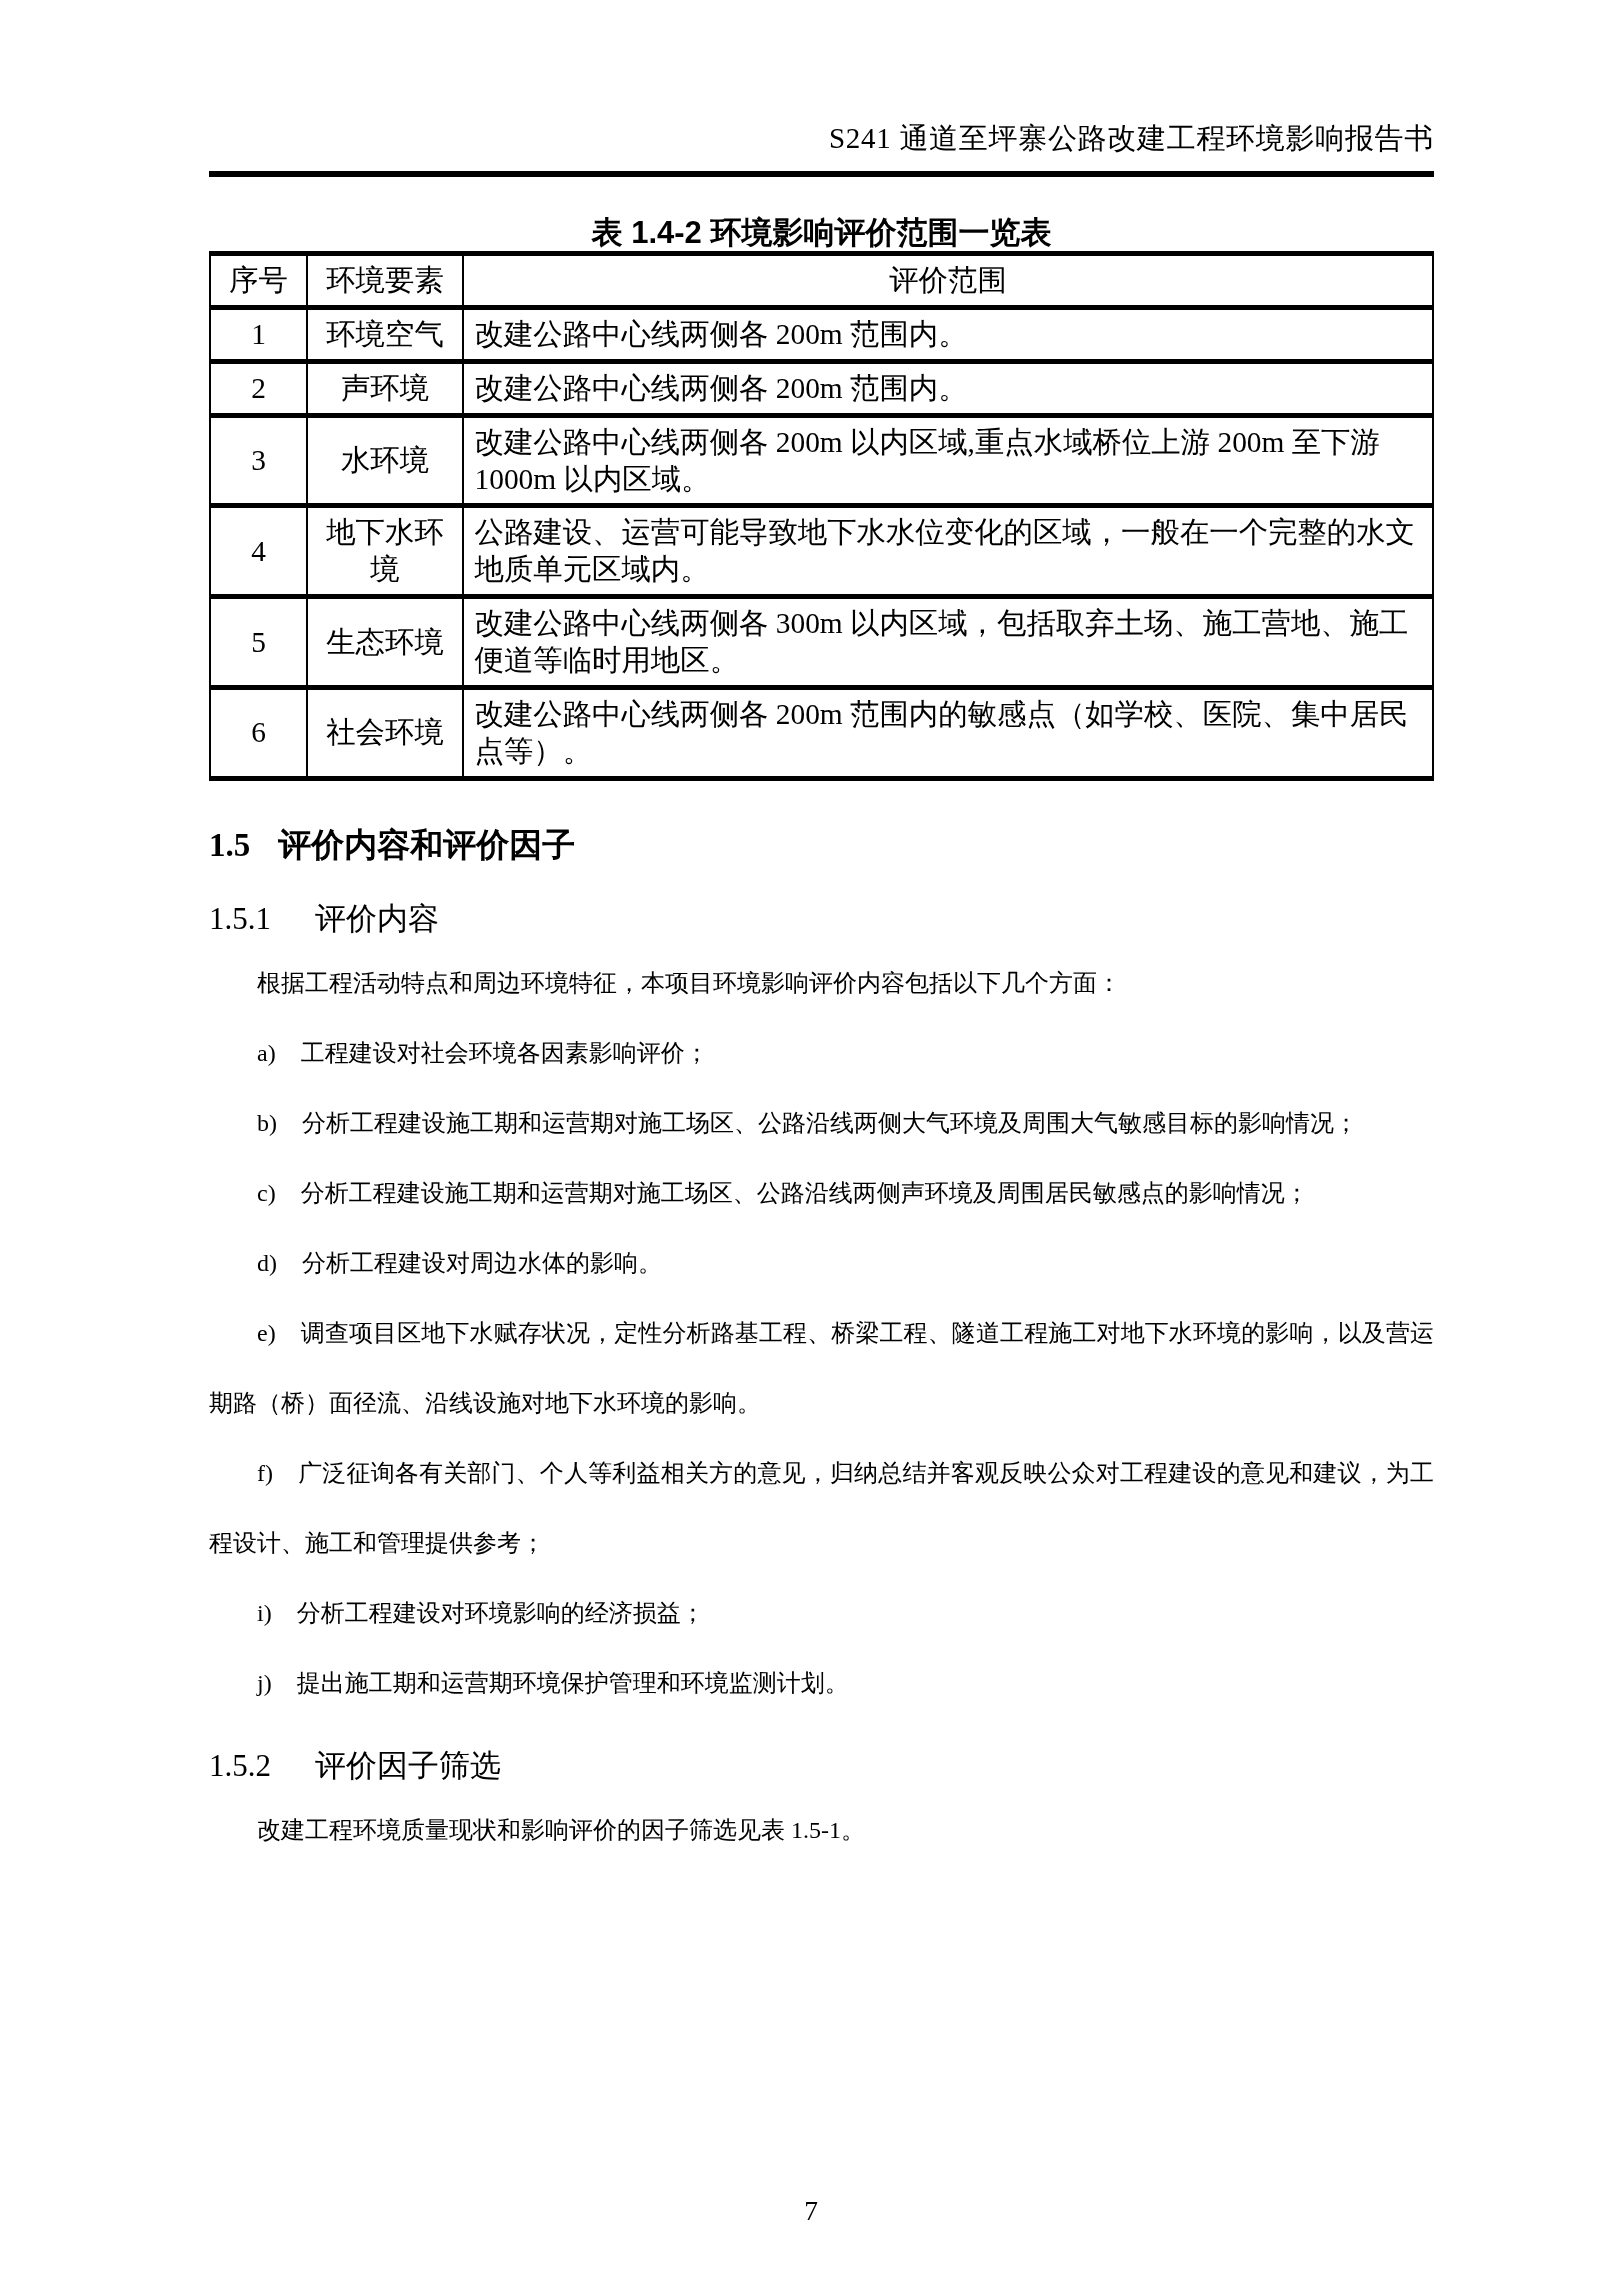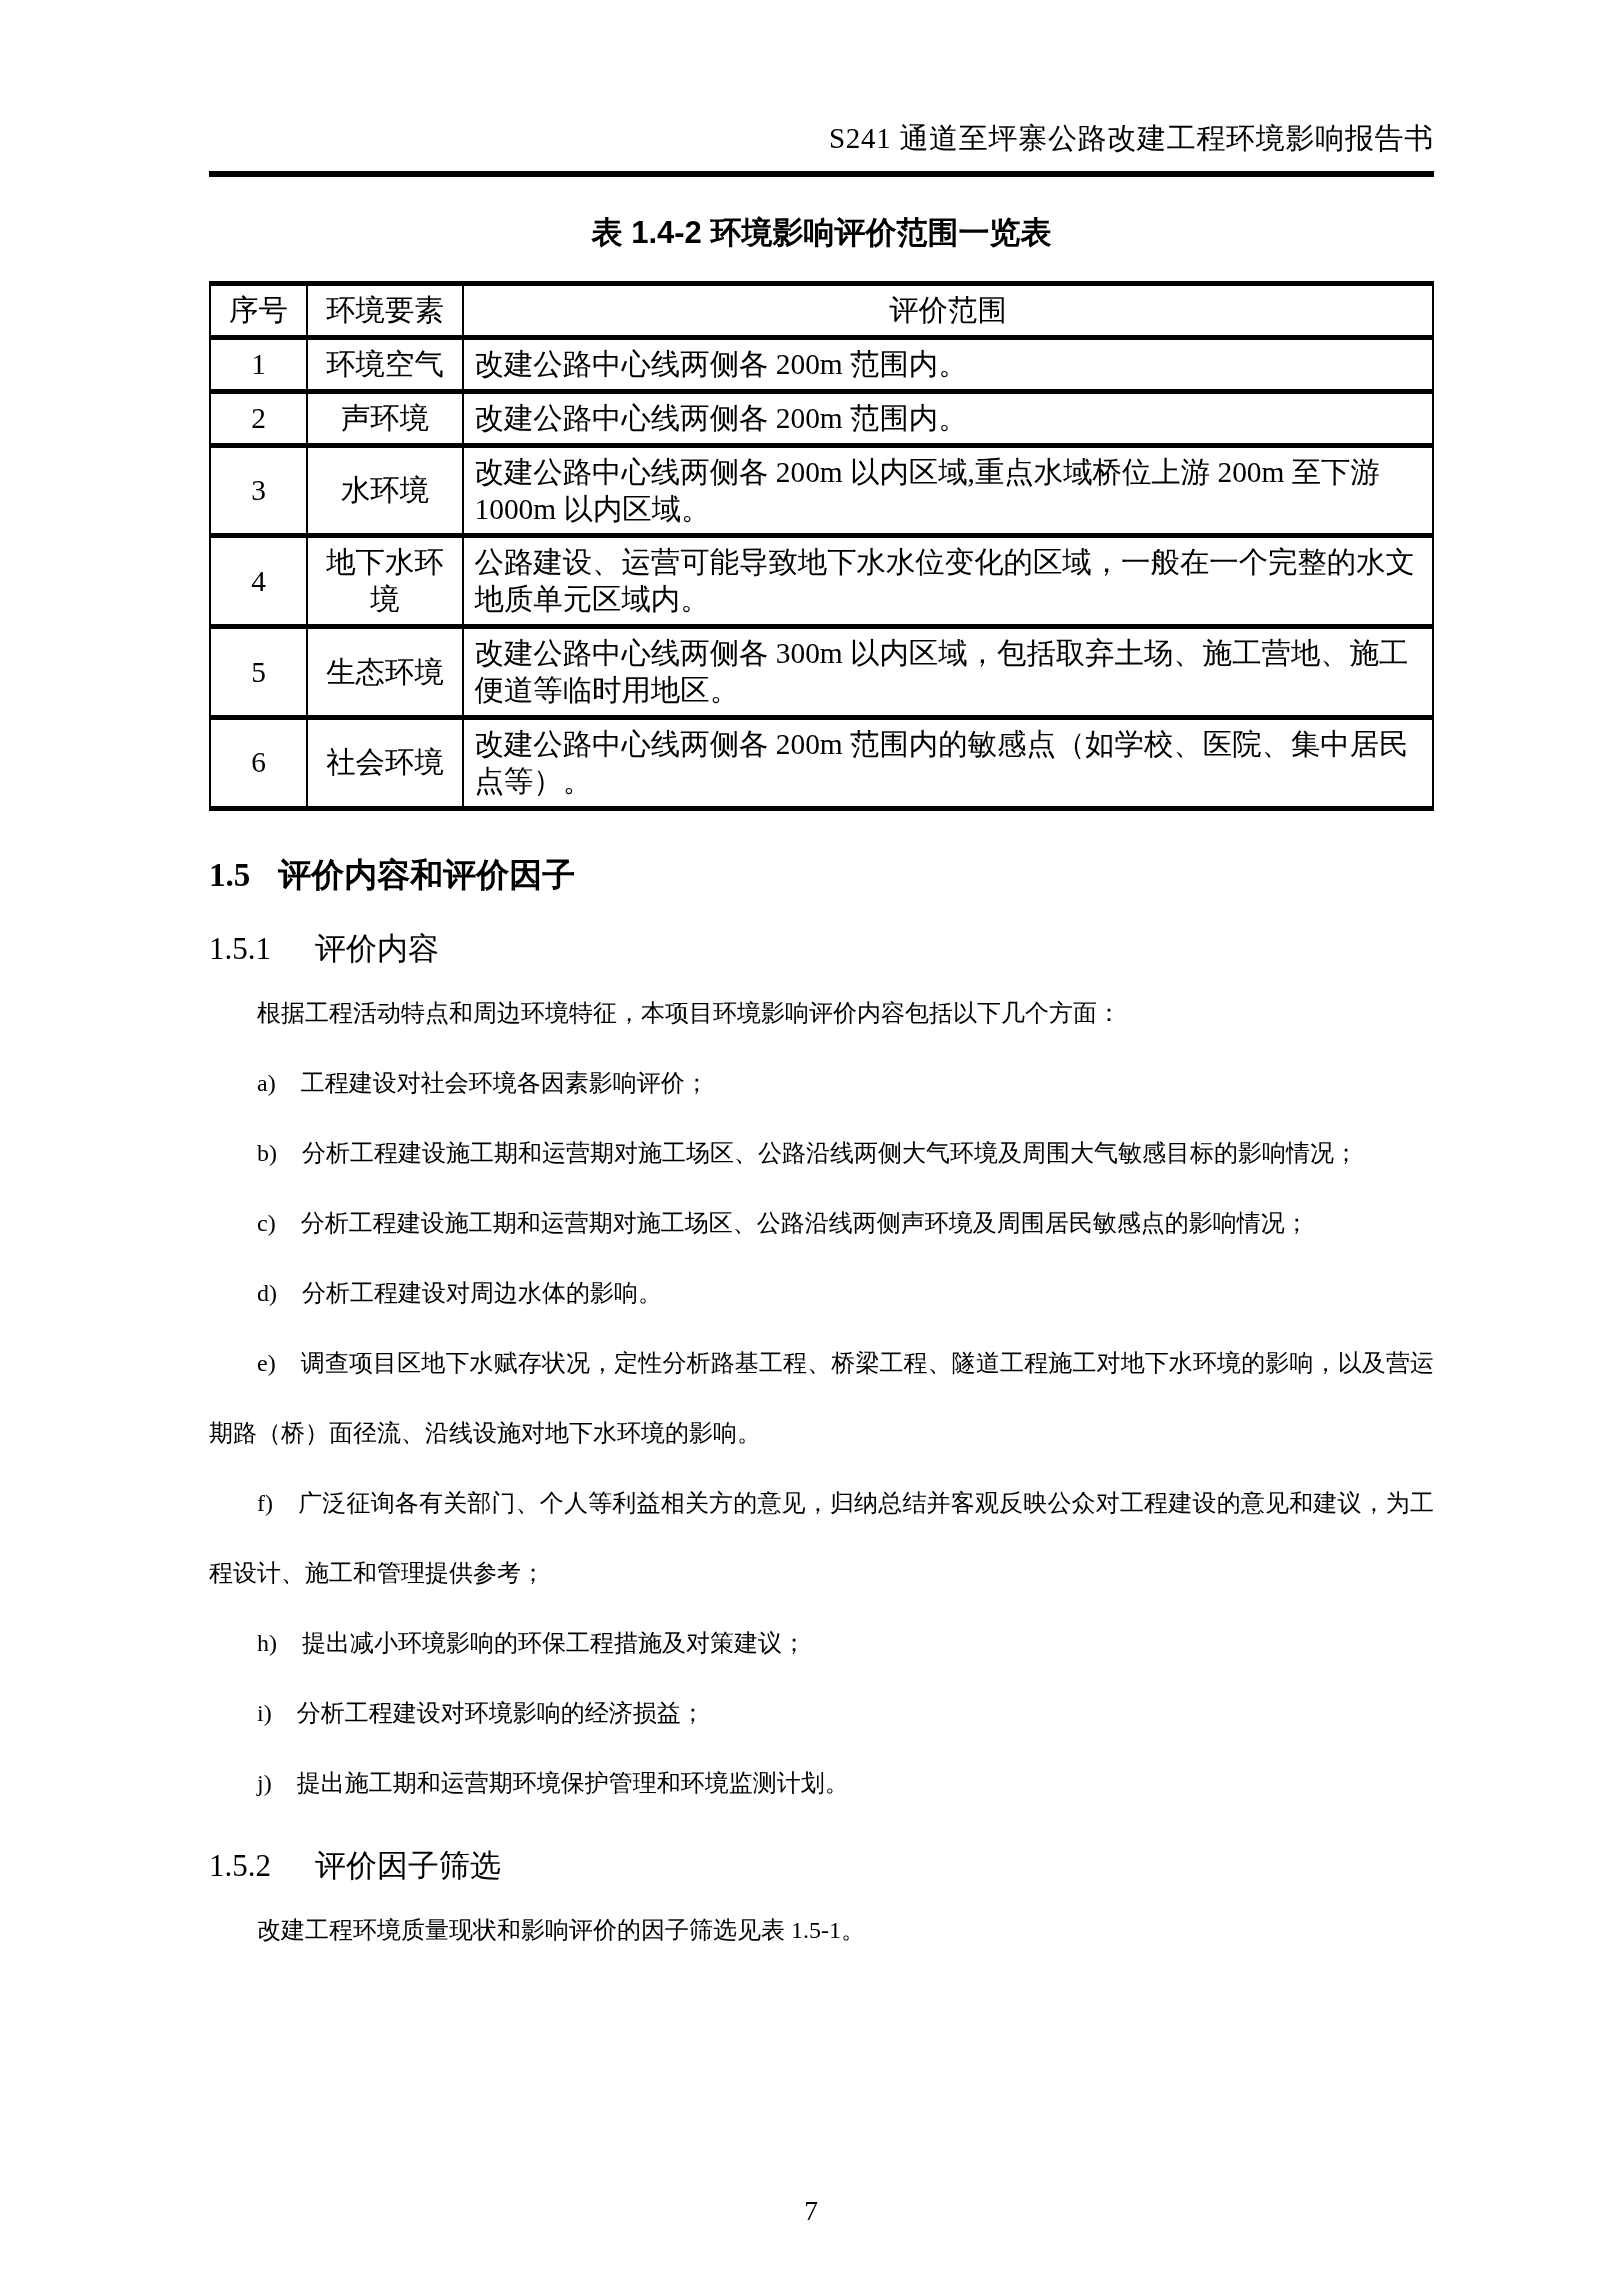--- a/index.html
+++ b/index.html
@@ -35,21 +35,20 @@
   .table-caption {
     margin-top: 37px;
     text-align: center;
     font-family: "Liberation Sans", "DejaVu Sans", sans-serif;
     font-weight: bold;
     font-size: 31px;
     line-height: 37px;
   }
   
   table.scope-table {
-    margin-top: 30px;
     width: 100%;
     border-collapse: collapse;
     table-layout: fixed;
   }
   table.scope-table th,
   table.scope-table td {
     border-top: 5.2px solid #000;
     border-bottom: 5.2px solid #000;
     border-left: 2.6px solid #000;
     border-right: 2.6px solid #000;
@@ -176,21 +175,20 @@
 
   <div class="bodytext">
     <p>根据工程活动特点和周边环境特征，本项目环境影响评价内容包括以下几个方面：</p>
 
     <p><span class="marker">a)</span><span>工程建设对社会环境各因素影响评价；</span></p>
     <p><span class="marker">b)</span><span>分析工程建设施工期和运营期对施工场区、公路沿线两侧大气环境及周围大气敏感目标的影响情况；</span></p>
     <p><span class="marker">c)</span><span>分析工程建设施工期和运营期对施工场区、公路沿线两侧声环境及周围居民敏感点的影响情况；</span></p>
     <p><span class="marker">d)</span><span>分析工程建设对周边水体的影响。</span></p>
     <p><span class="marker">e)</span><span>调查项目区地下水赋存状况，定性分析路基工程、桥梁工程、隧道工程施工对地下水环境的影响，以及营运期路（桥）面径流、沿线设施对地下水环境的影响。</span></p>
     <p><span class="marker">f)</span><span>广泛征询各有关部门、个人等利益相关方的意见，归纳总结并客观反映公众对工程建设的意见和建议，为工程设计、施工和管理提供参考；</span></p>
-    <p><span class="marker">h)</span><span>提出减小环境影响的环保工程措施及对策建议；</span></p>
     <p><span class="marker">i)</span><span>分析工程建设对环境影响的经济损益；</span></p>
     <p><span class="marker">j)</span><span>提出施工期和运营期环境保护管理和环境监测计划。</span></p>
   </div>
 
   <h3 class="sub">
     <span class="num">1.5.2</span><span>评价因子筛选</span>
   </h3>
 
   <div class="bodytext">
     <p>改建工程环境质量现状和影响评价的因子筛选见表 1.5-1。</p>

